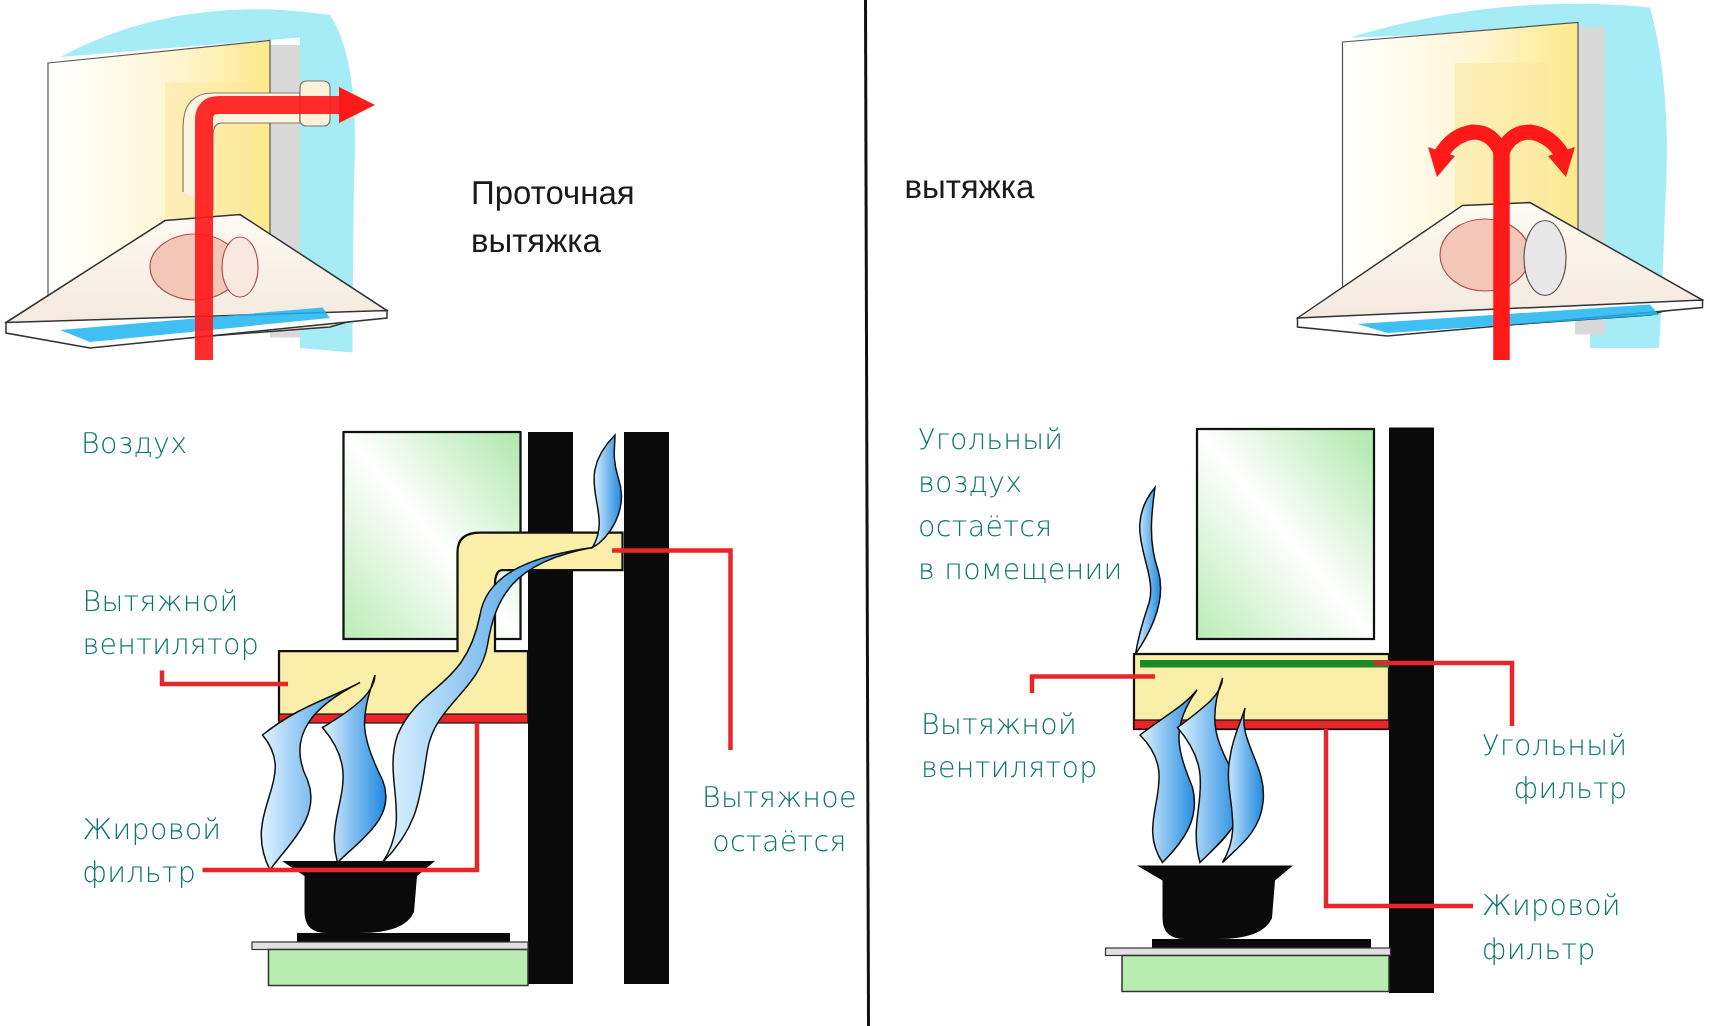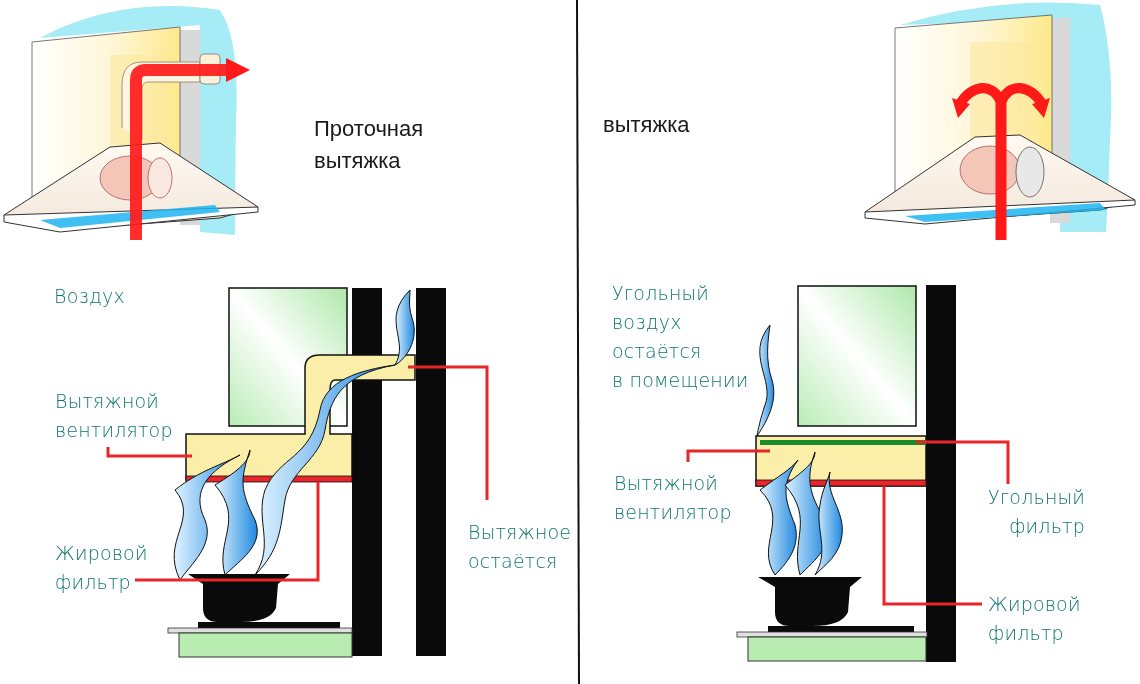--- a/index.html
+++ b/index.html
@@ -131,21 +131,21 @@
   <span>Воздух</span>
 </div>
 <div class="label" style="left:55px; top:387px;">
   <span>Вытяжной</span>
   <span>вентилятор</span>
 </div>
 <div class="label" style="left:55px; top:539px;">
   <span>Жировой</span>
   <span>фильтр</span>
 </div>
-<div class="label" style="left:468px; top:518px;">
+<div class="label" style="left:468px; top:518px;text-align:center;">
   <span>Вытяжное</span>
   <span>остаётся</span>
 </div>
 
 <div class="label" style="left:612px; top:279px;">
   <span>Угольный</span>
   <span>воздух</span>
   <span>остаётся</span>
   <span>в помещении</span>
 </div>

